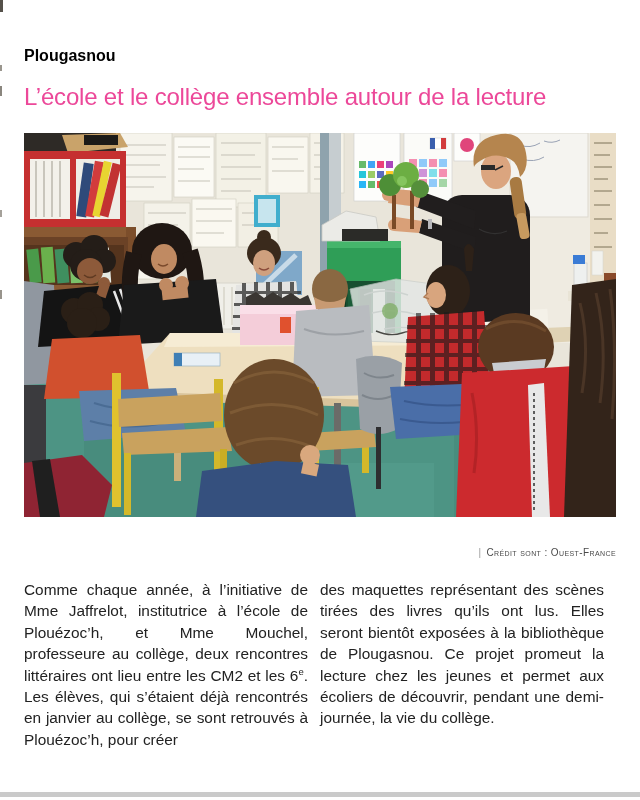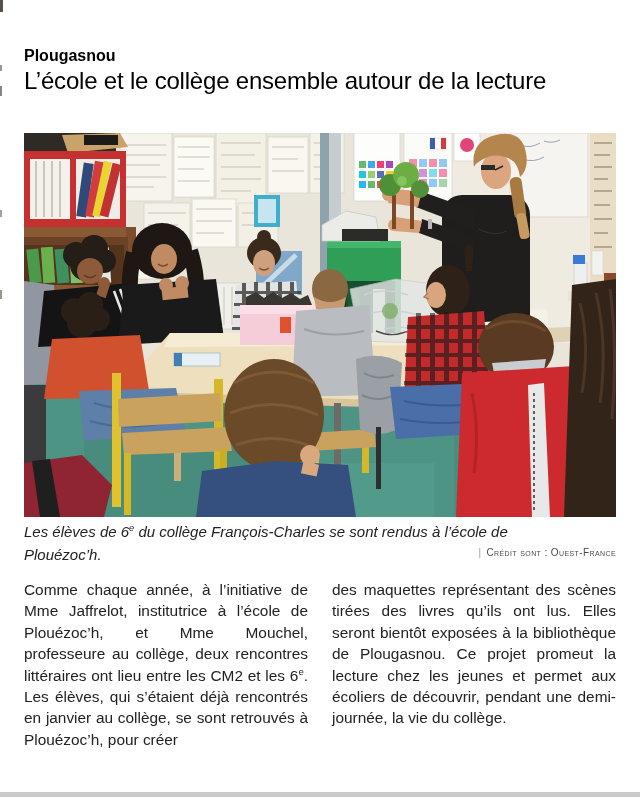--- a/index.html
+++ b/index.html
@@ -1,28 +1,28 @@
 <!DOCTYPE html>
 <html lang="fr"><head>
 <meta charset="utf-8">
 <style>
   html,body{margin:0;padding:0;background:#fff;}
   #page{position:relative;width:640px;height:800px;background:#ffffff;overflow:hidden;
         font-family:"Liberation Sans","DejaVu Sans",sans-serif;color:#1a1a1a;}
   .kicker{position:absolute;left:24px;top:46px;font-size:16px;font-weight:700;line-height:20px;color:#000;}
-  .headline{position:absolute;left:24px;top:66px;width:592px;font-size:24px;font-weight:400;
-            letter-spacing:-0.2px;line-height:30px;color:#000000;}
+  .headline{position:absolute;left:24px;top:82px;width:592px;font-size:24px;font-weight:400;
+            letter-spacing:-0.2px;line-height:30px;color:#ec4899;}
   .figure{position:absolute;left:24px;top:133px;width:592px;height:384px;overflow:hidden;background:#e9e5da;}
   .figure svg{display:block;}
   .caption-wrap{position:absolute;left:24px;top:520px;width:592px;height:52px;}
   .caption{font-style:italic;font-size:15px;line-height:23px;color:#222;width:545px;}
   .credit{position:absolute;right:0;top:27px;font-size:10px;letter-spacing:.4px;
           font-variant:small-caps;color:#4a4a4a;white-space:nowrap;}
   .credit .sep{color:#9a9a9a;margin-right:5px;font-variant:normal;}
-  .columns{position:absolute;left:24px;top:579px;width:592px;display:flex;gap:24px;}
+  .columns{position:absolute;left:24px;top:579px;width:592px;display:flex;gap:12px;}
   .col{width:284px;font-size:15.4px;line-height:21.4px;text-align:justify;color:#222;
        hyphens:auto;-webkit-hyphens:auto;}
   sup{font-size:.62em;line-height:0;vertical-align:super;}
   .bottom-bar{position:absolute;left:0;top:792px;width:640px;height:5px;background:#cacaca;}
   .mark{position:absolute;left:0;}
   .m1{top:0;width:3px;height:12px;background:#55514a;}
   .m2{top:65px;width:2px;height:6px;background:#9a968e;}
   .m3{top:86px;width:2px;height:10px;background:#8a867e;}
   .m4{top:210px;width:2px;height:7px;background:#a5a19a;}
   .m5{top:290px;width:2px;height:9px;background:#98948c;}
@@ -383,21 +383,20 @@
         <path d="M210 250q40-22 80 0M206 280q44-18 88 2M212 312q38-14 76 2" stroke="#7d5a35" stroke-width="3" fill="none"></path>
         <rect x="236" y="330" width="26" height="16" fill="#d2a078"></rect>
         <polygon points="178,338 252,328 324,332 332,384 172,384" fill="#35507e"></polygon>
         <circle cx="286" cy="322" r="10" fill="#d9a87e"></circle>
         <rect x="278" y="330" width="16" height="12" fill="#d9a87e" transform="rotate(12 286 336)"></rect>
       </g>
     </svg>
   </div>
 
   <div class="caption-wrap">
-    <div class="caption"><span>Les élèves de 6</span><sup>e</sup><span> du collège François-Charles se sont rendus à l’école de Plouézoc’h.</span></div>
     <div class="credit"><span class="sep">|</span><span>Crédit sont : Ouest-France</span></div>
   </div>
 
   <div class="columns">
     <div class="col"><span>Comme chaque année, à l’initiative de Mme Jaffrelot, institutrice à l’école de Plouézoc’h, et Mme Mouchel, professeure au collège, deux rencontres littéraires ont lieu entre les CM2 et les 6</span><sup>e</sup><span>. Les élèves, qui s’étaient déjà rencontrés en janvier au collège, se sont retrouvés à Plouézoc’h, pour créer</span></div>
     <div class="col"><span>des maquettes représentant des scènes tirées des livres qu’ils ont lus. Elles seront bientôt exposées à la bibliothèque de Plougasnou. Ce projet promeut la lecture chez les jeunes et permet aux écoliers de découvrir, pendant une demi-journée, la vie du collège.</span></div>
   </div>
 
   <div class="bottom-bar"></div>
 </div>

